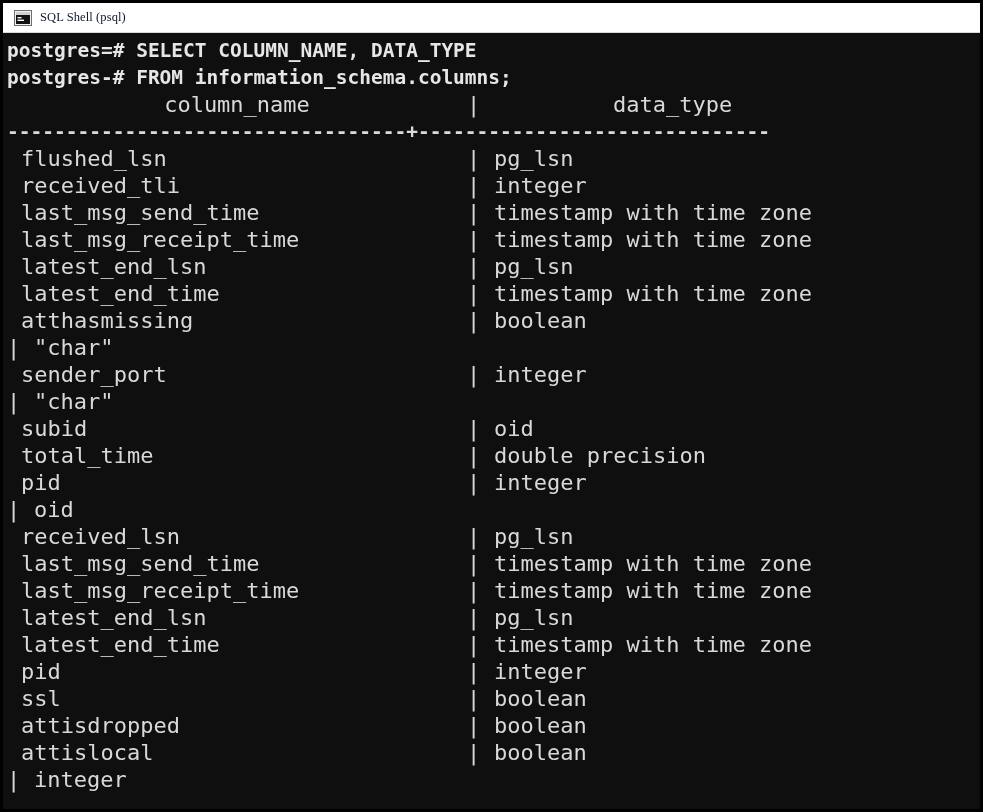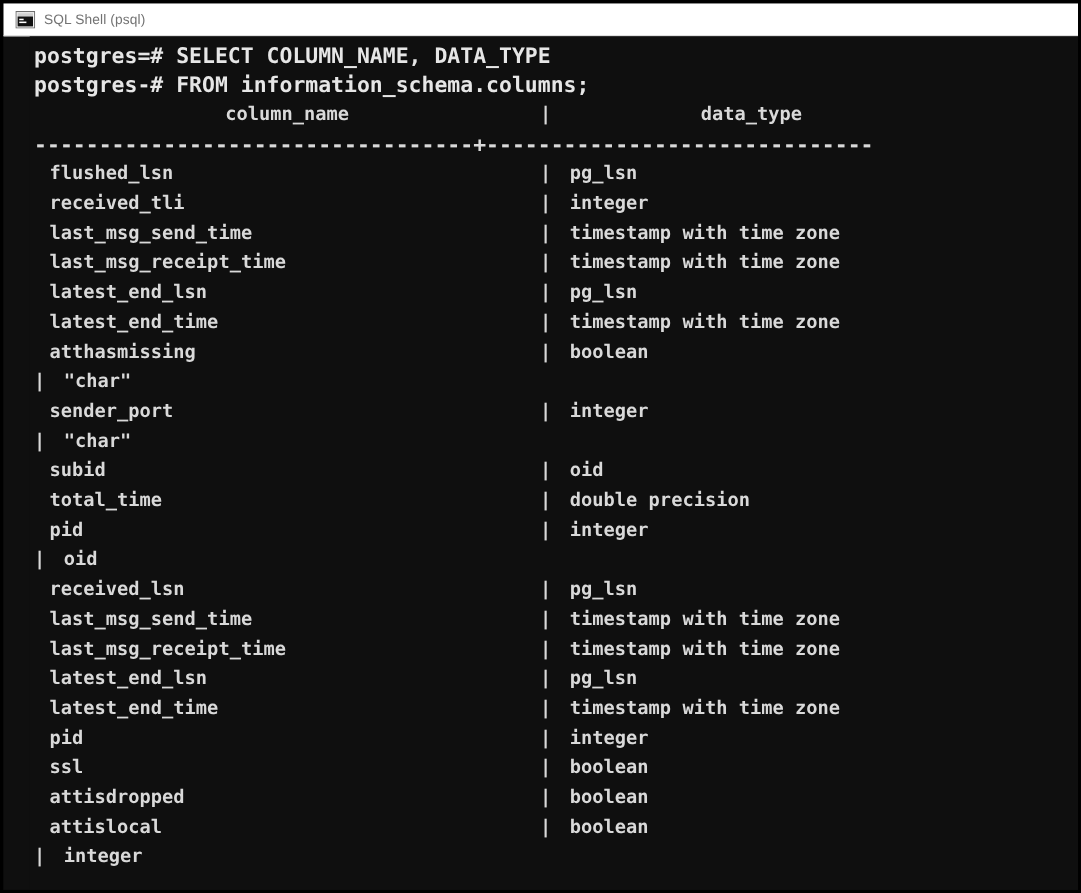--- a/index.html
+++ b/index.html
@@ -37,36 +37,35 @@
     box-sizing: border-box;
   }
   #titlebar .tb-icon {
     width: 18px;
     height: 16px;
     margin-right: 8px;
     flex: 0 0 auto;
     position: relative;
   }
   #titlebar .tb-title {
-    font-family: Liberation Sans, sans-serif;
+    font-family: Liberation Serif, serif;
     font-size: 12.5px;
-    color: #737373;
+    color: #0f172a;
     letter-spacing: 0.1px;
     white-space: nowrap;
   }
 
   
   #console {
     position: relative;
     background: #0f0f0f;
     height: 776px;
     padding: 4px 0 0 4px;
     box-sizing: border-box;
     overflow: hidden;
-    margin-left: 24px;
   }
 
   .line {
     height: 27px;
     line-height: 27px;
     font-family: "DejaVu Sans Mono", monospace;
     font-size: 19.5px;
     font-weight: bold;
     color: #d9d9d9;
     white-space: pre;
@@ -74,22 +73,22 @@
   }
   .line.cmd { color: #e6e6e6; }
 
   
   .row {
     height: 27px;
     line-height: 27px;
     display: flex;
     align-items: center;
     font-family: "DejaVu Sans Mono", monospace;
-    font-size: 17px;
-    font-weight: bold;
+    font-size: 22px;
+    font-weight: normal;
     color: #d9d9d9;
     white-space: pre;
   }
   .row .c-name {
     width: 460px;
     flex: 0 0 460px;
     padding-left: 14px;
     box-sizing: border-box;
     overflow: hidden;
   }

